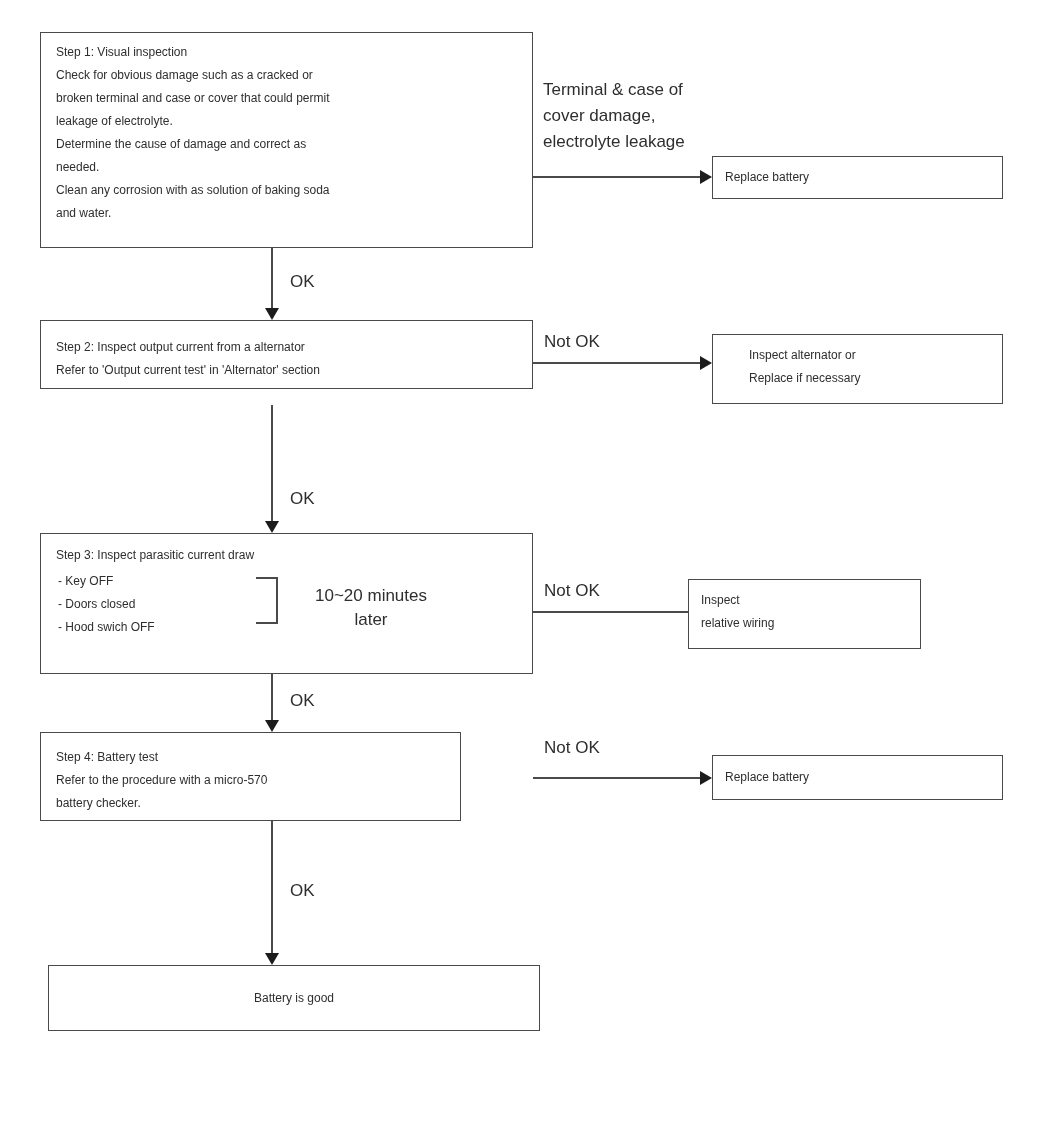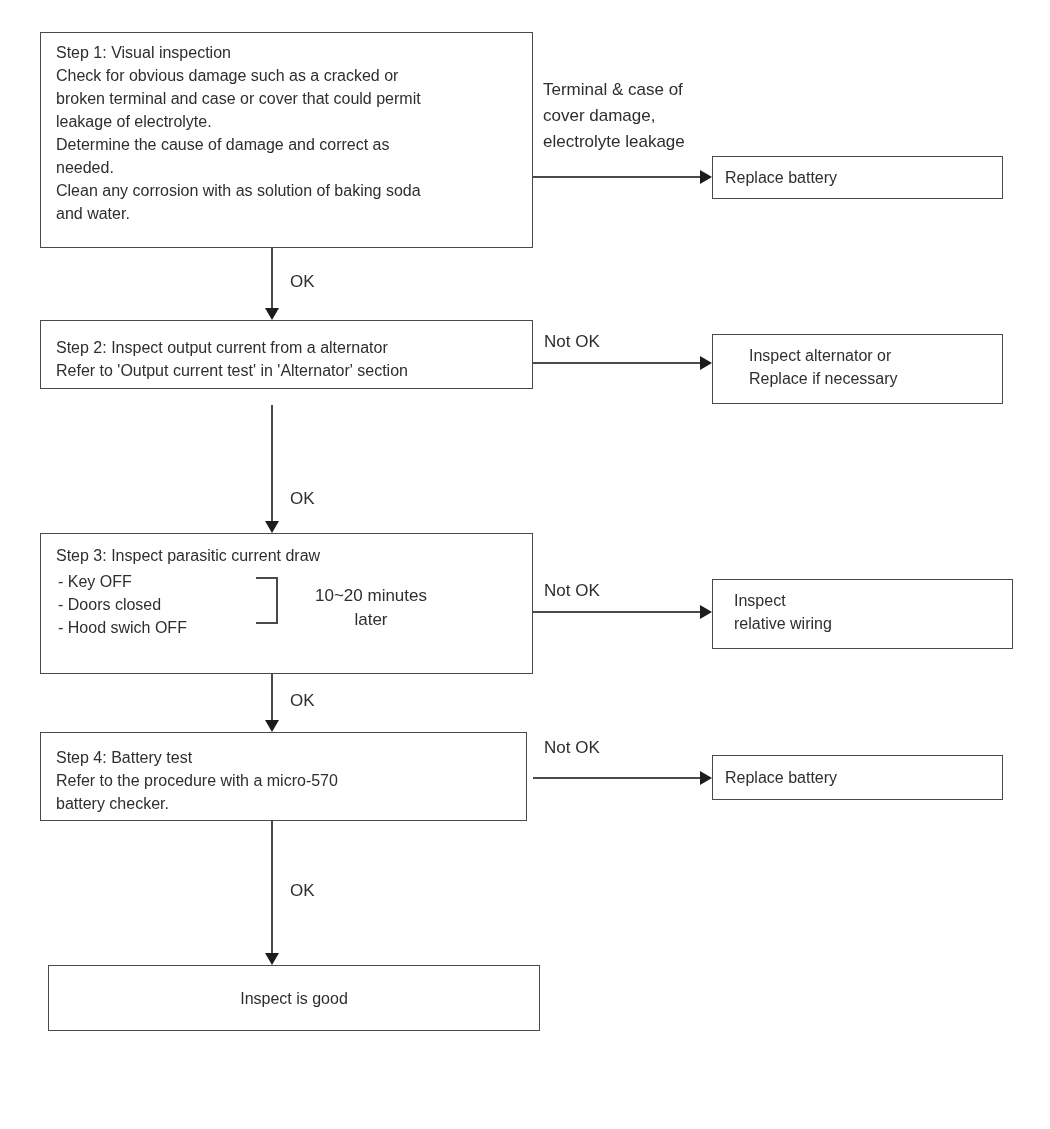--- a/index.html
+++ b/index.html
@@ -21,21 +21,21 @@
     background: var(--bg);
     overflow: hidden;
   }
   .box {
     position: absolute;
     border: 1.5px solid var(--line);
     background: var(--bg);
   }
   .txt {
     white-space: pre-wrap;
-    font-size: 16px;
+    font-size: 12px;
     line-height: 23px;
     color: var(--text);
   }
   .center-flex {
     display: flex;
     align-items: center;
   }
   .label {
     position: absolute;
     font-size: 17px;
@@ -132,44 +132,44 @@
   </div>
 
   <div class="bracket" style="left:256px; top:577px; width:22px; height:47px;"></div>
   <div class="label txt note-center" style="left:294px; top:584px; width:154px; line-height:24px; white-space:pre-wrap;">10~20 minutes
 later</div>
 
   <div class="label" style="left:544px; top:580px;">Not OK</div>
   <div class="hline" style="left:533px; top:611px; width:167px;"></div>
   <div class="head-right" style="left:700px; top:605px;"></div>
 
-  <div class="box" style="left:712px; top:579px; width:301px; height:70px;padding-left:9px;">
+  <div class="box" style="left:688px; top:579px; width:233px; height:70px;">
     <div class="txt" style="padding:9px 10px 0 12px;">Inspect
 relative wiring</div>
   </div>
 
   <div class="vline" style="left:271px; top:674px; height:48px;"></div>
   <div class="head-down" style="left:265px; top:720px;"></div>
   <div class="label" style="left:290px; top:690px;">OK</div>
 
-  <div class="box" style="left:40px; top:732px; width:487px; height:89px;">
+  <div class="box" style="left:40px; top:732px; width:421px; height:89px;">
     <div class="txt" style="padding:13px 14px 0 15px;">Step 4: Battery test
 Refer to the procedure with a micro-570
 battery checker.</div>
   </div>
 
   <div class="label" style="left:544px; top:737px;">Not OK</div>
   <div class="hline" style="left:533px; top:777px; width:167px;"></div>
   <div class="head-right" style="left:700px; top:771px;"></div>
 
   <div class="box center-flex" style="left:712px; top:755px; width:291px; height:45px;">
     <div class="txt" style="padding-left:12px;">Replace battery</div>
   </div>
 
   <div class="vline" style="left:271px; top:821px; height:134px;"></div>
   <div class="head-down" style="left:265px; top:953px;"></div>
   <div class="label" style="left:290px; top:880px;">OK</div>
 
   <div class="box center-flex" style="left:48px; top:965px; width:492px; height:66px; justify-content:center;">
-    <div class="txt">Inspect is good</div>
+    <div class="txt">Battery is good</div>
   </div>
 
 </div>
 
 </body></html>

